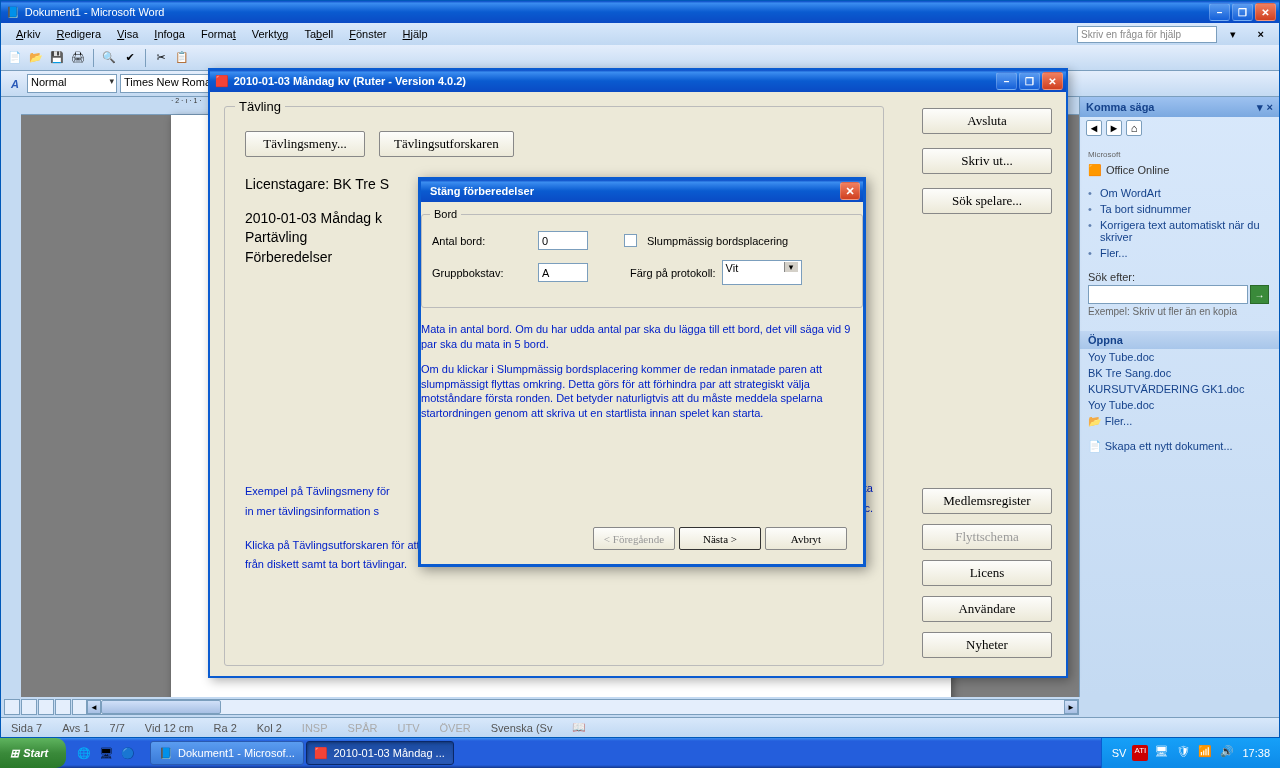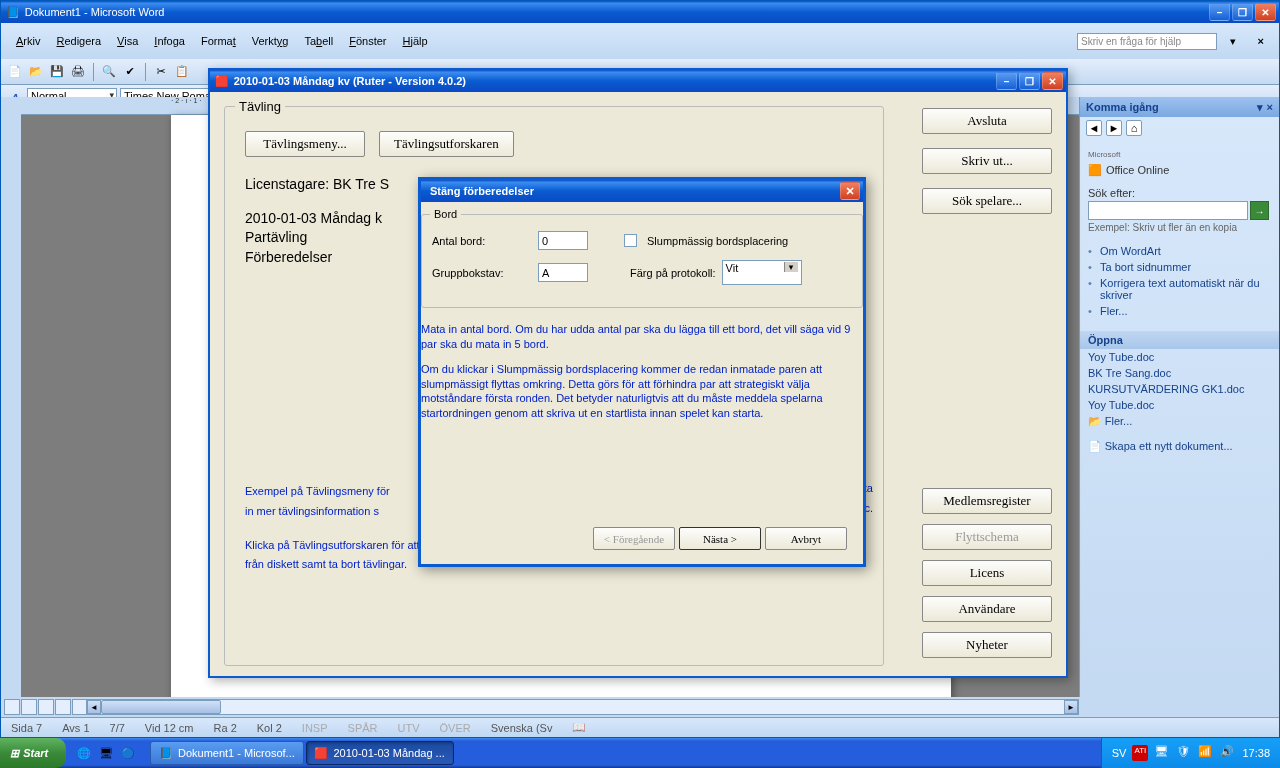--- a/index.html
+++ b/index.html
@@ -5,21 +5,21 @@
 * { box-sizing: border-box; margin: 0; padding: 0; font-family: Tahoma, sans-serif; font-size: 11px; }
 body { background: #3a6ea5; width: 1280px; height: 768px; overflow: hidden; position: relative; }
 
 
 .word-win { position: absolute; inset: 0 0 30px 0; background: #c4daf2; border: 1px solid #0058b8; }
 .titlebar { height: 22px; background: linear-gradient(#0a4ac4,#3b8df0 10%,#0a5bd0 50%,#0a4ac4); display: flex; align-items: center; color: #fff; padding-left: 5px; gap: 5px; }
 .titlebar .spacer { flex: 1; }
 .winbtns { display: flex; gap: 2px; padding-right: 3px; }
 .winbtn { width: 21px; height: 18px; background: linear-gradient(#5a9cf0,#1560d8); border: 1px solid #fff3; border-radius: 3px; display: flex; align-items: center; justify-content: center; color: #fff; font-weight: bold; font-size: 10px; cursor: pointer; }
 .winbtn.close { background: linear-gradient(#f08060,#d04020); }
-.menubar { height: 36px; background: linear-gradient(#d8e8fb,#c0d8f2); display: flex; align-items: center; padding: 0 8px; gap: 2px; }
+.menubar { height: 22px; background: linear-gradient(#d8e8fb,#c0d8f2); display: flex; align-items: center; padding: 0 8px; gap: 2px; }
 .menubar span { padding: 2px 7px; cursor: pointer; }
 .menubar span u { text-decoration: underline; }
 .help-search { margin-left: auto; width: 140px; height: 17px; border: 1px solid #7b9ebd; background: #fff; padding: 1px 3px; color: #888; font-size: 10px; }
 .toolbar { height: 26px; background: linear-gradient(#e4eefc,#c4daf2); border-bottom: 1px solid #7b9ebd; display: flex; align-items: center; padding: 0 5px; gap: 3px; }
 .tb-ico { width: 18px; height: 18px; display: inline-flex; align-items: center; justify-content: center; cursor: pointer; }
 .tb-sep { width: 1px; height: 18px; background: #7b9ebd; margin: 0 3px; }
 .fmt-bar { height: 26px; background: linear-gradient(#e4eefc,#c4daf2); border-bottom: 1px solid #7b9ebd; display: flex; align-items: center; padding: 0 5px; gap: 3px; }
 .combo { height: 19px; border: 1px solid #7b9ebd; background: #fff; padding: 1px 14px 1px 3px; position: relative; }
 .combo::after { content:"▾"; position: absolute; right: 2px; top: 1px; font-size: 9px; color: #333; }
 
@@ -147,46 +147,46 @@
   </div>
 
   <div class="work-area">
     <div class="ruler-v"></div>
     <div class="doc-area">
       <div class="doc-top-ruler">· 2 · ı · 1 ·</div>
       <div class="page"></div>
     </div>
     <div class="task-pane">
       <div class="tp-title">
-        <span>Komma igång</span>
+        <span>Komma säga</span>
         <span class="tp-x">▾</span>
         <span class="tp-x" style="margin-left:4px">×</span>
       </div>
       <div class="tp-nav">
         <span class="ico">◄</span>
         <span class="ico">►</span>
         <span class="ico">⌂</span>
       </div>
       <div class="tp-office">
         <span style="font-size:8px;color:#666">Microsoft</span><br>
         <b>🟧</b> <span>Office Online</span>
+      </div>
+      <div class="tp-sec">
+        <a class="tp-link">Om WordArt</a>
+        <a class="tp-link">Ta bort sidnummer</a>
+        <a class="tp-link">Korrigera text automatiskt när du skriver</a>
+        <a class="tp-link">Fler...</a>
       </div>
       <div class="tp-sec">
         <div class="tp-label">Sök efter:</div>
         <div style="display:flex;gap:2px">
           <input class="tp-search" style="">
           <span class="tp-go">→</span>
         </div>
         <div class="tp-label" style="font-size:10px;color:#666">Exempel:  Skriv ut fler än en kopia</div>
-      </div>
-      <div class="tp-sec">
-        <a class="tp-link">Om WordArt</a>
-        <a class="tp-link">Ta bort sidnummer</a>
-        <a class="tp-link">Korrigera text automatiskt när du skriver</a>
-        <a class="tp-link">Fler...</a>
       </div>
       <div class="tp-h">Öppna</div>
       <div class="tp-file">Yoy Tube.doc</div>
       <div class="tp-file">BK Tre Sang.doc</div>
       <div class="tp-file">KURSUTVÄRDERING GK1.doc</div>
       <div class="tp-file">Yoy Tube.doc</div>
       <div class="tp-file">📂 <span>Fler...</span></div>
       <div style="height:8px"></div>
       <div class="tp-file">📄 <span>Skapa ett nytt dokument...</span></div>
     </div>

